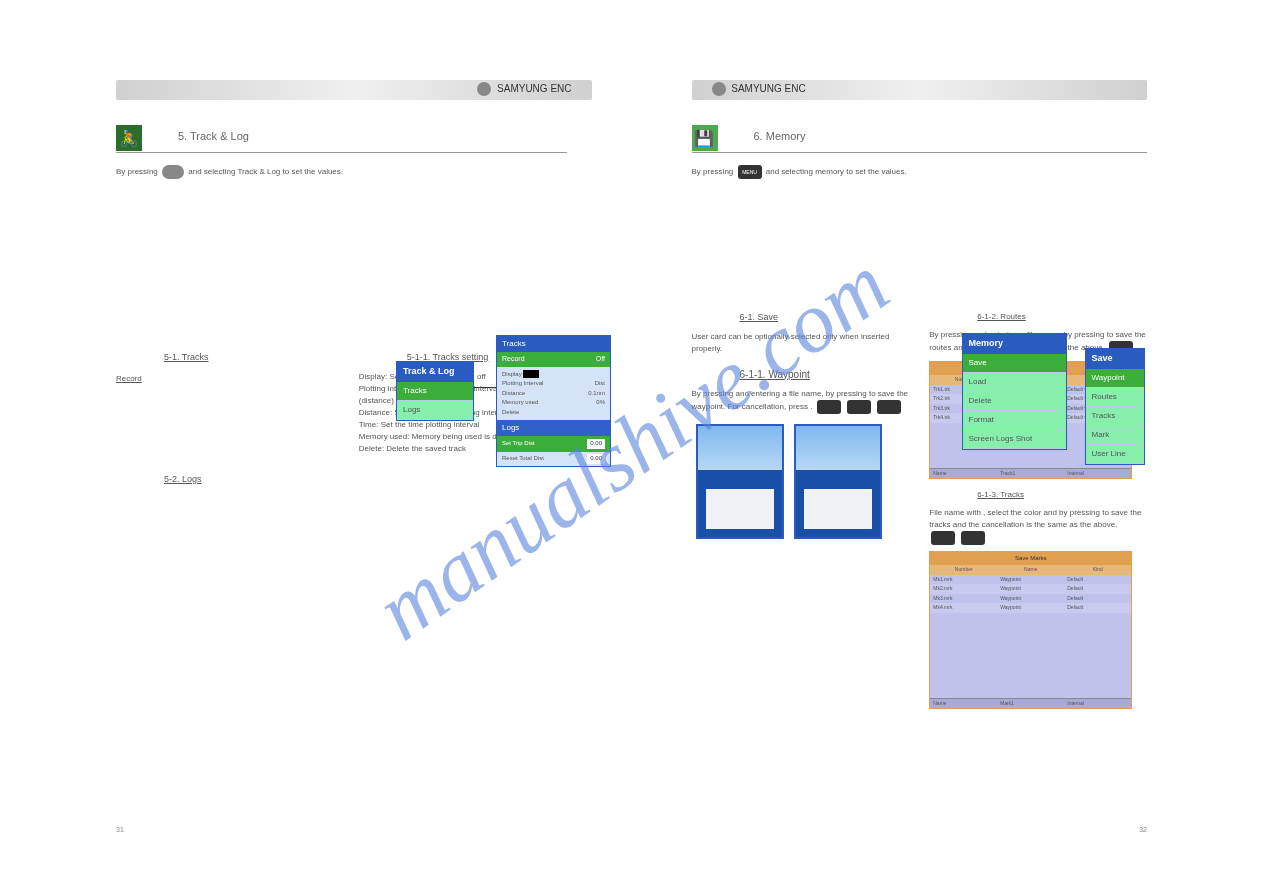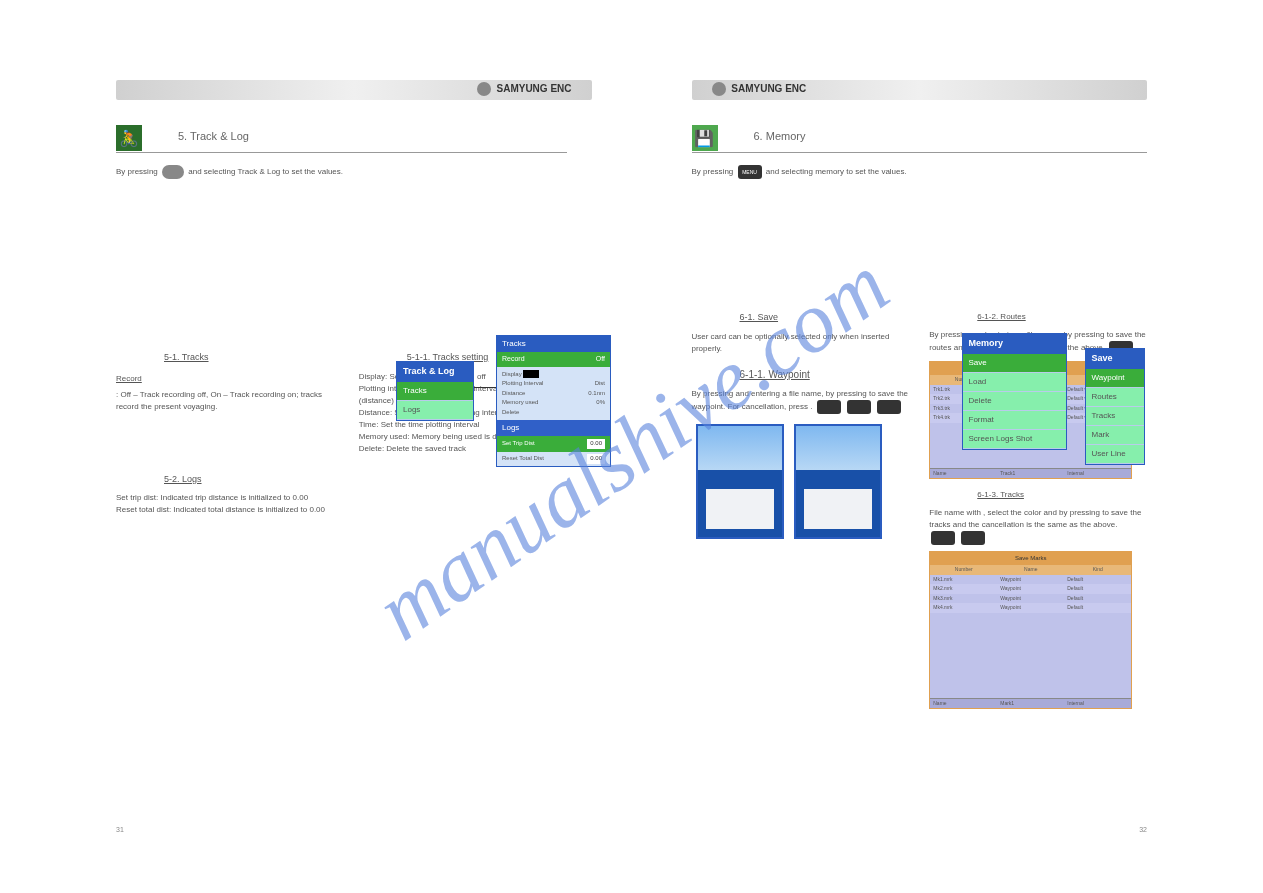--- a/index.html
+++ b/index.html
@@ -54,21 +54,21 @@
   .page-right .header-band {
     left: 60px;
     right: 116px;
   }
   
   .brand {
     position: absolute;
     top: 82px;
     font-size: 10px;
     color: #333;
-    font-weight: bold;
+    font-weight: normal;
   }
   
   .page-left .brand { right: 60px; }
   .page-right .brand { left: 80px; }
   
   .brand-logo {
     display: inline-block;
     width: 14px;
     height: 14px;
     background: #888;
@@ -382,36 +382,33 @@
         <div class="tracks-body" style="padding:2px 5px">
           <span>Reset Total Dist</span>
           <span style="float:right;background:#fff;color:#333;padding:0 3px">0.00</span>
         </div>
       </div>
 
       <div style="margin-top:160px;display:flex;gap:30px">
         <div style="flex:1">
           <div class="subsection-title">5-1. Tracks</div>
           <div class="sub-item">Record</div>
-          <div class="body-text">: Off – Track recording off, On – Track recording on; tracks record the present voyaging.</div>
         </div>
         <div style="flex:1">
           <div class="subsection-title">5-1-1. Tracks setting</div>
           <div class="body-text" style="white-space:pre-line">Display: Set the track display on, off
 Plotting interval: Set the plotting interval with time or dist (distance)
 Distance: Set the distance plotting interval
 Time: Set the time plotting interval
 Memory used: Memory being used is displayed with %
 Delete: Delete the saved track</div>
         </div>
       </div>
 
       <div class="subsection-title">5-2. Logs</div>
-      <div class="body-text" style="white-space:pre-line">Set trip dist: Indicated trip distance is initialized to 0.00
-Reset total dist: Indicated total distance is initialized to 0.00</div>
     </div>
 
     <div class="page-num">31</div>
   </div>
 
   <div class="page page-right">
     <div class="header-band"></div>
     <div class="brand">
       <span class="brand-logo"></span>
       <span>SAMYUNG ENC</span>

